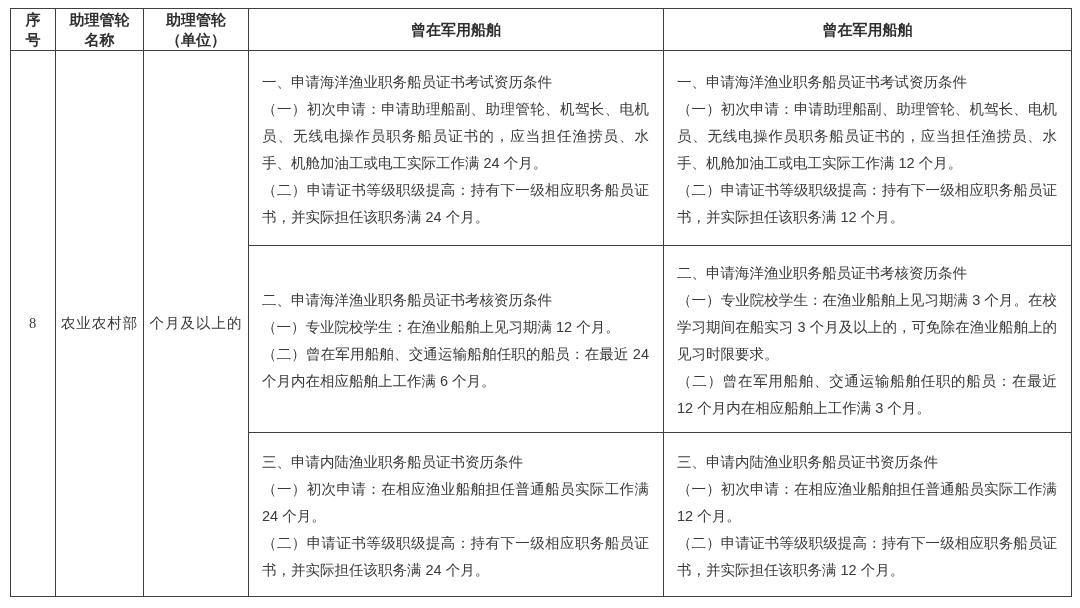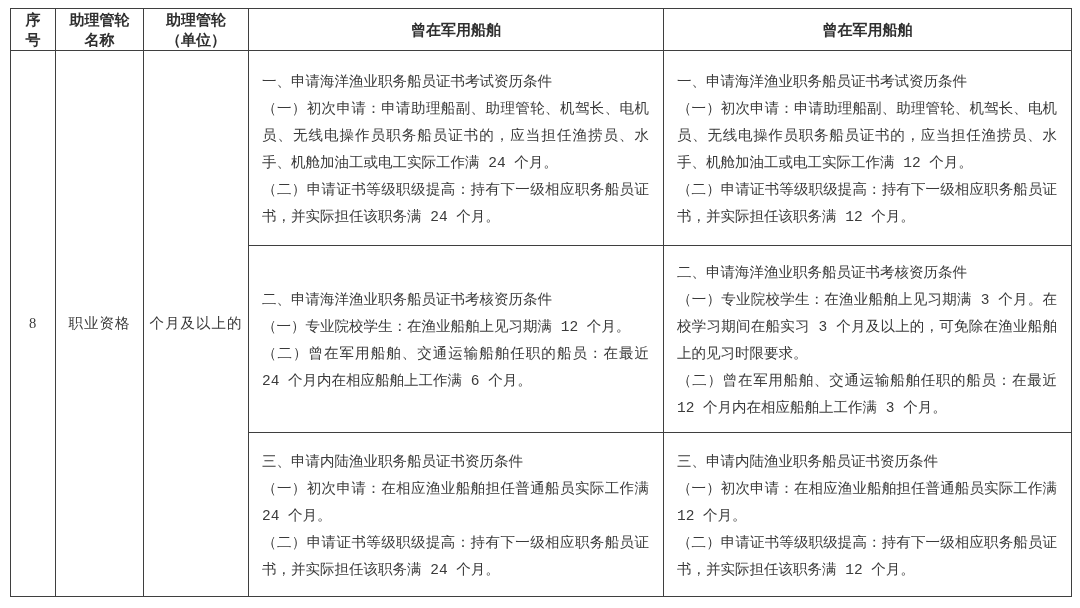--- a/index.html
+++ b/index.html
@@ -47,21 +47,21 @@
   }
   td.c-center {
     font-family: "Liberation Serif", serif;
     font-size: 14.5px;
     color: #3a3a3a;
     text-align: center;
     vertical-align: middle;
     letter-spacing: 1px;
   }
   td.c-text {
-    font-family: Liberation Mono, monospace;
+    font-family: Liberation Sans, sans-serif;
     font-size: 14.5px;
     line-height: 27px;
     color: #3a3a3a;
     text-align: justify;
     vertical-align: middle;
     white-space: pre-line;
     padding: 8px 14px 4px 13px;
   }
 </style>
 </head>
@@ -84,21 +84,21 @@
 名称</th>
         <th class="hdr">助理管轮
 （单位）</th>
         <th class="hdr">曾在军用船舶</th>
         <th class="hdr">曾在军用船舶</th>
       </tr>
     </thead>
     <tbody>
       <tr class="r1">
         <td class="c-center" rowspan="3">8</td>
-        <td class="c-center" rowspan="3">职业资格</td>
+        <td class="c-center" rowspan="3">农业农村部</td>
         <td class="c-center" rowspan="3">个月及以上的</td>
         <td class="c-text">一、申请海洋渔业职务船员证书考试资历条件
 （一）初次申请：申请助理船副、助理管轮、机驾长、电机员、无线电操作员职务船员证书的，应当担任渔捞员、水手、机舱加油工或电工实际工作满 24 个月。
 （二）申请证书等级职级提高：持有下一级相应职务船员证书，并实际担任该职务满 24 个月。</td>
         <td class="c-text">一、申请海洋渔业职务船员证书考试资历条件
 （一）初次申请：申请助理船副、助理管轮、机驾长、电机员、无线电操作员职务船员证书的，应当担任渔捞员、水手、机舱加油工或电工实际工作满 12 个月。
 （二）申请证书等级职级提高：持有下一级相应职务船员证书，并实际担任该职务满 12 个月。</td>
       </tr>
       <tr class="r2">
         <td class="c-text">二、申请海洋渔业职务船员证书考核资历条件

